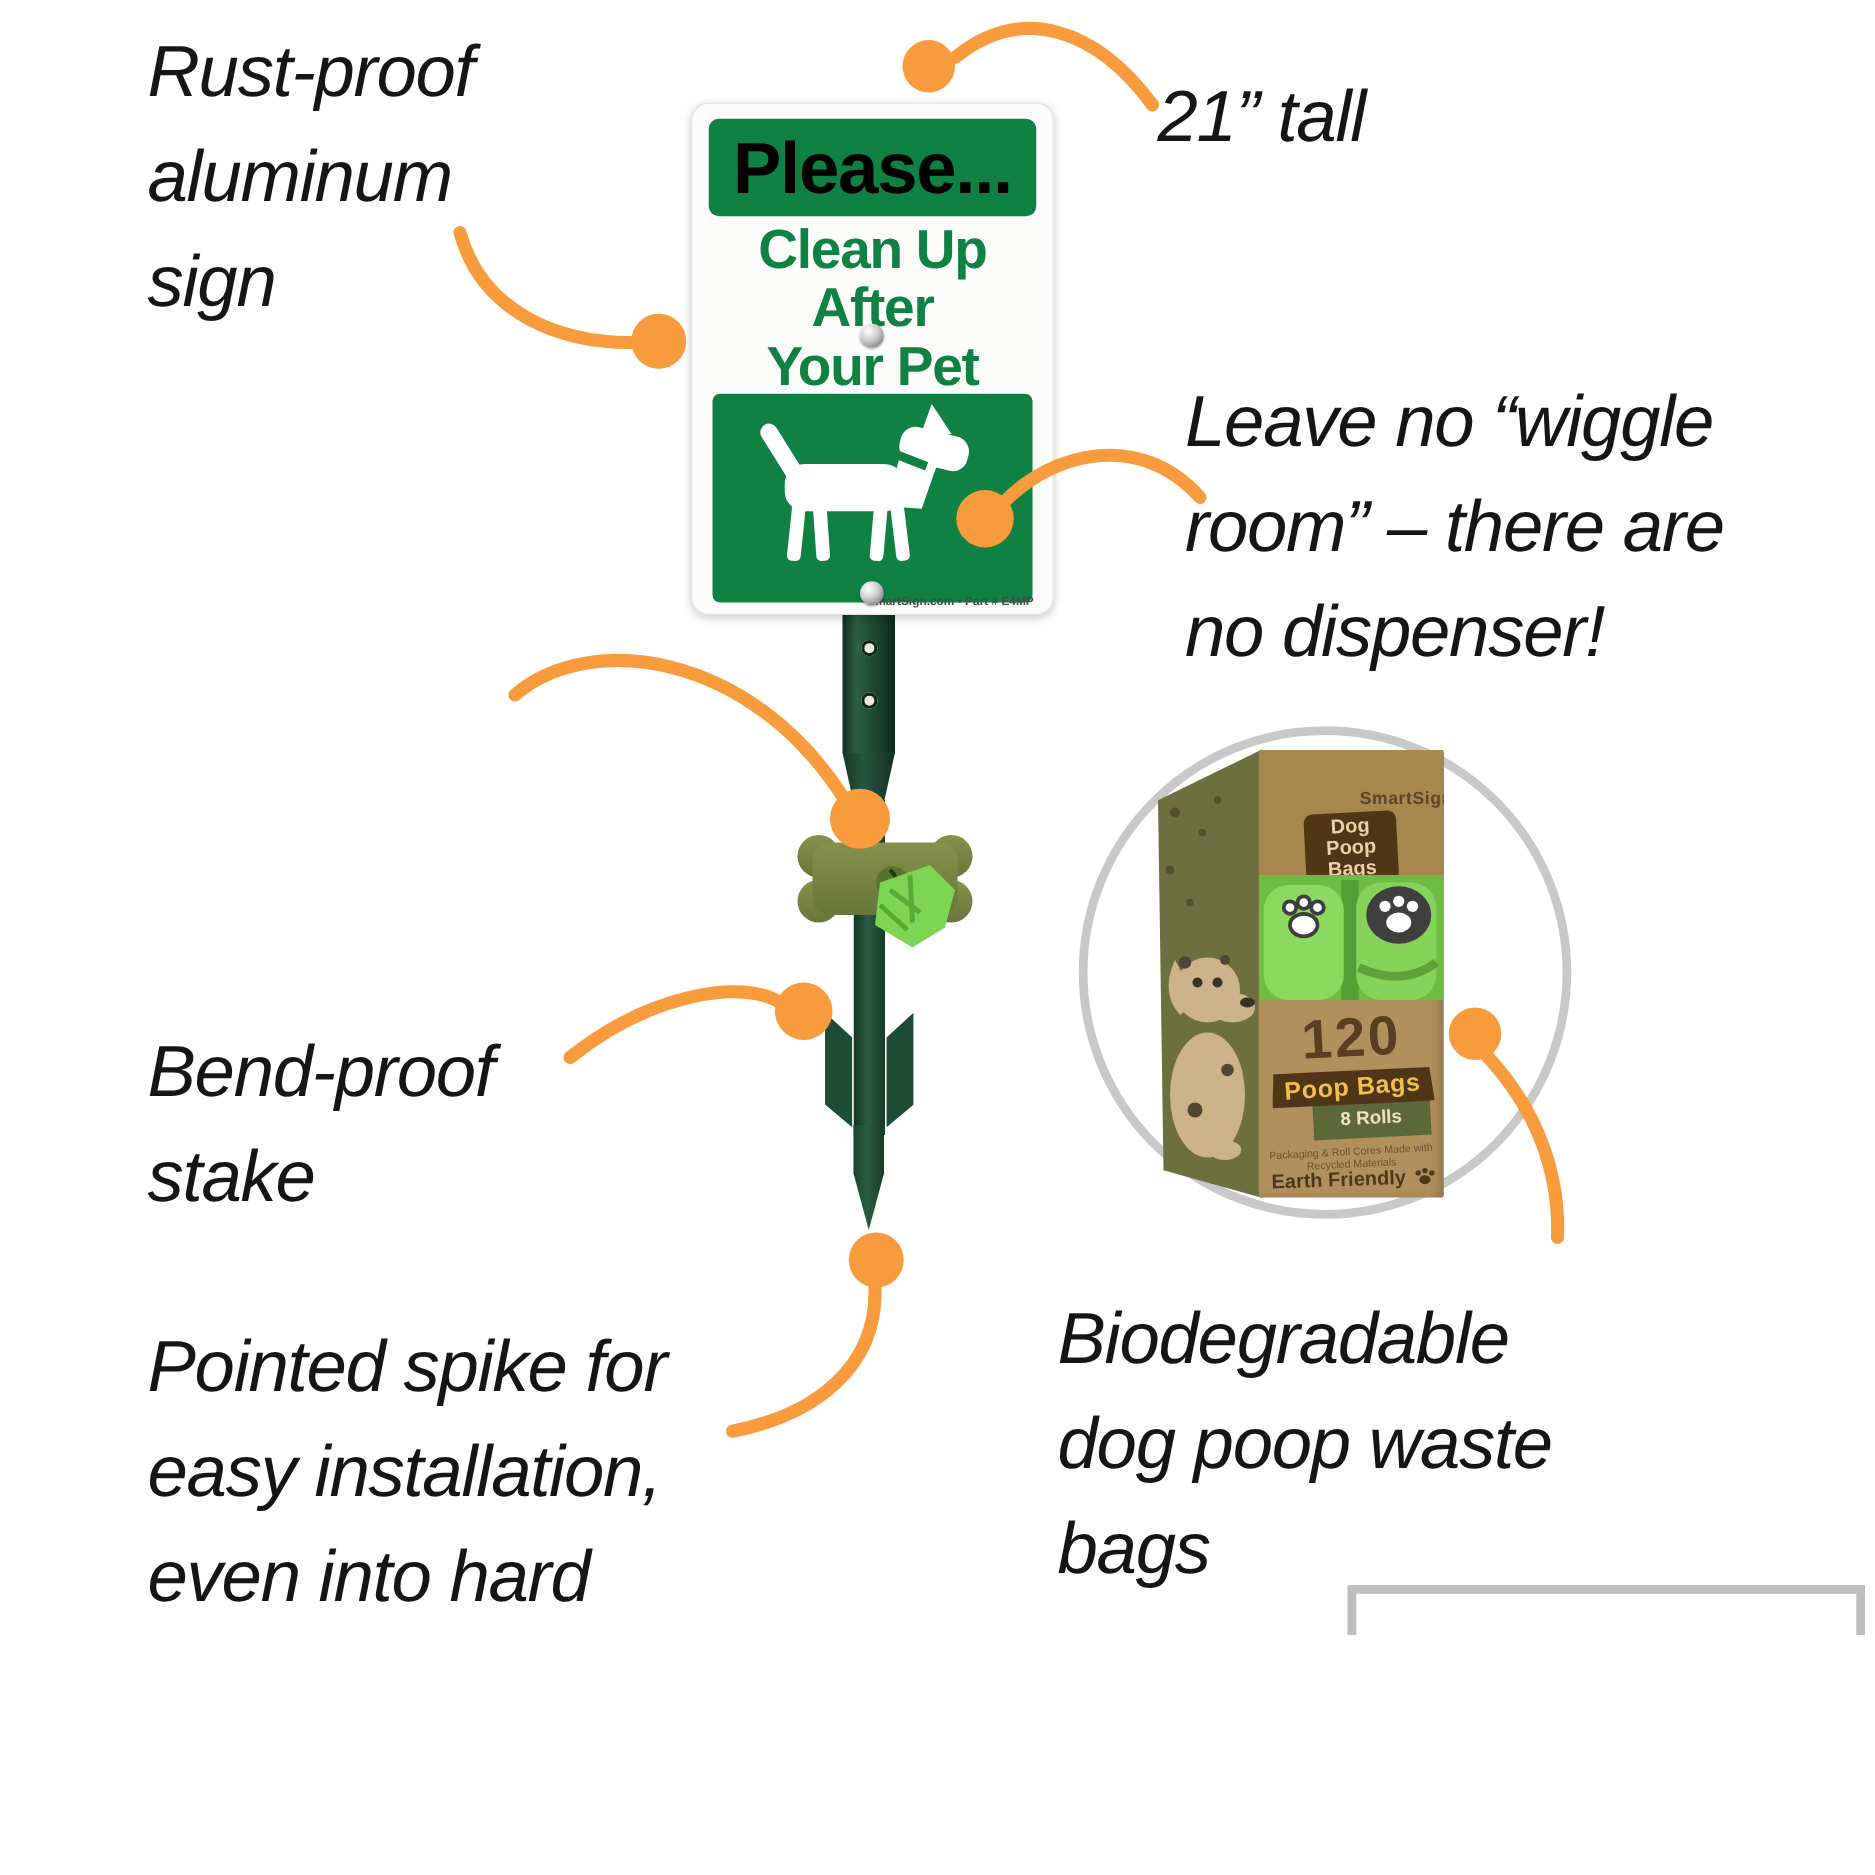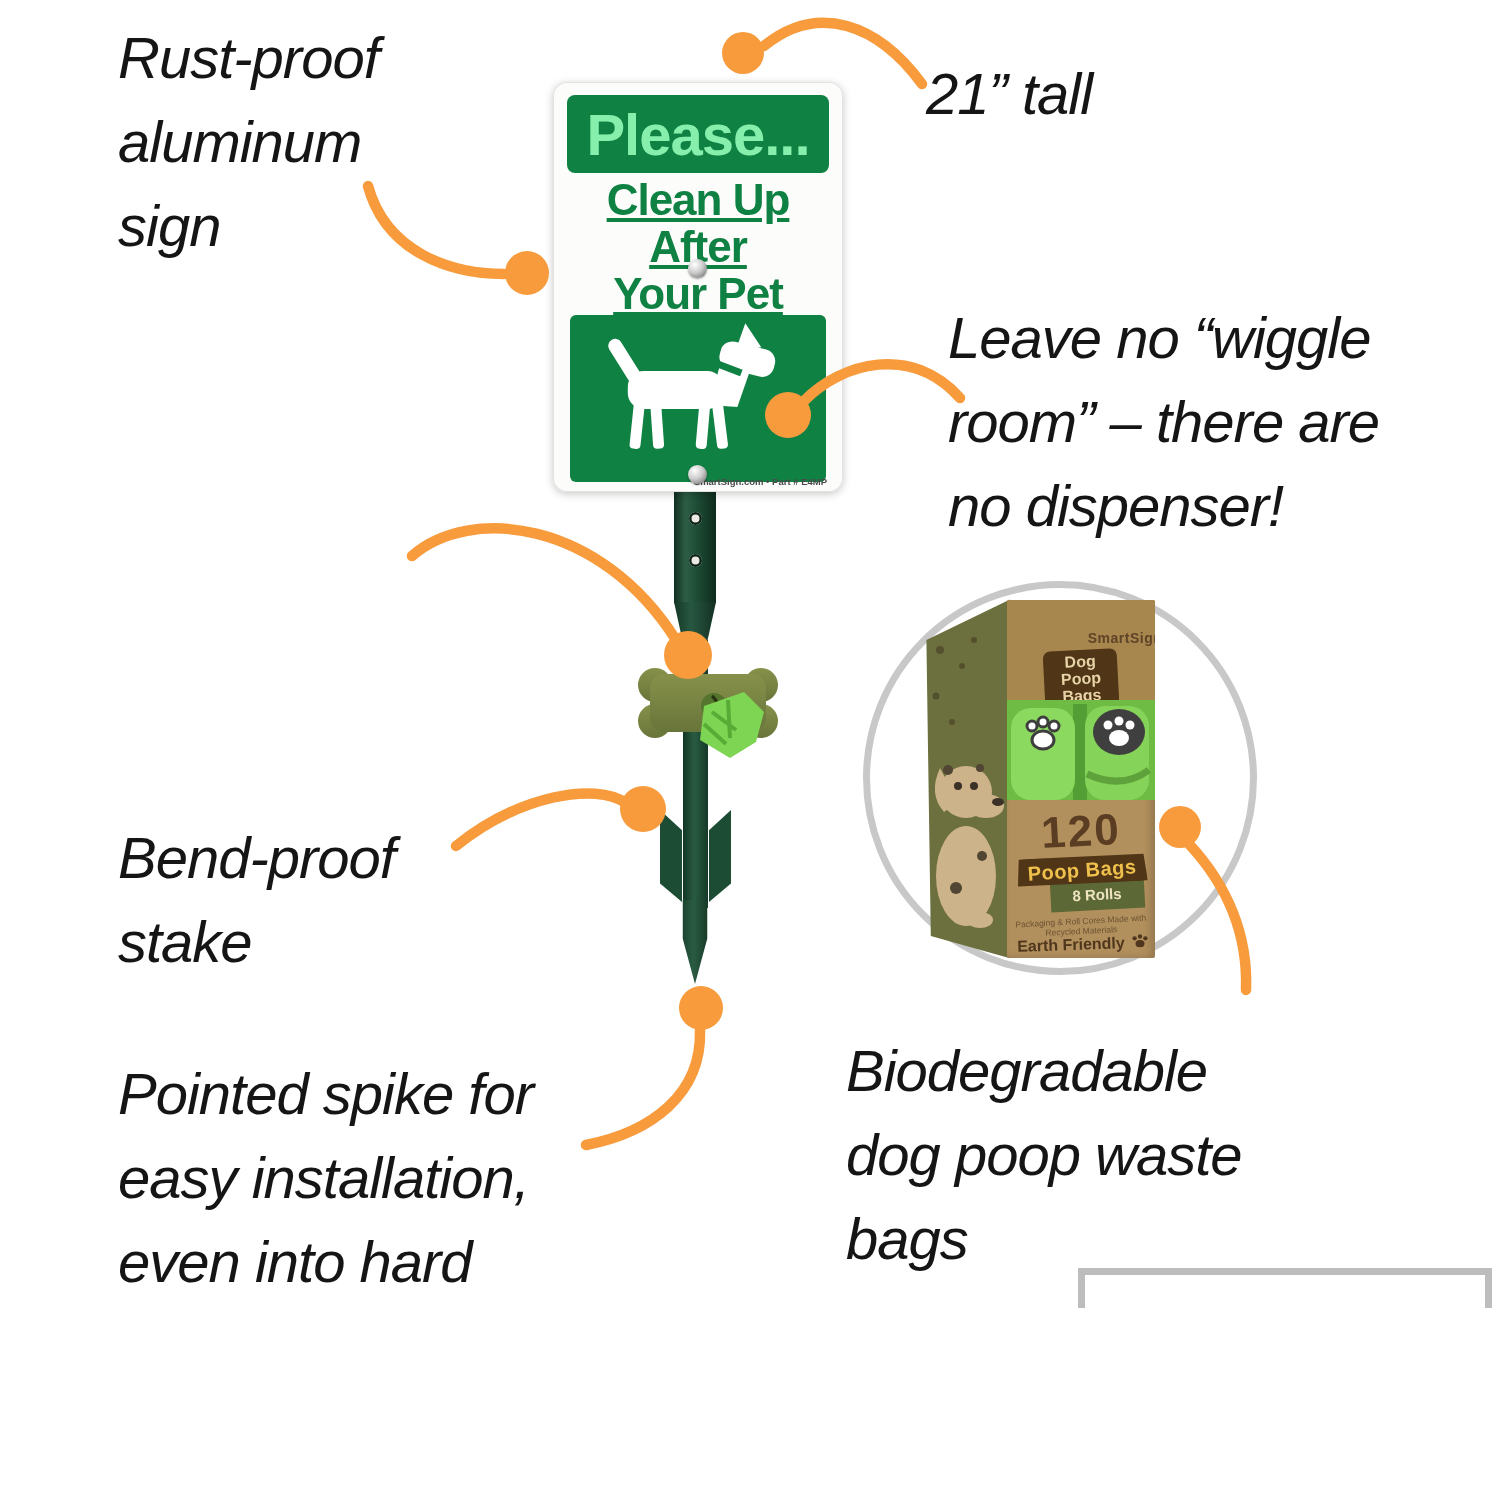--- a/index.html
+++ b/index.html
@@ -8,23 +8,23 @@
   
   .note{position:absolute;font-style:italic;font-size:58px;line-height:84px;color:#151515;
         white-space:pre-line;letter-spacing:-1px;}
   
   .overlay{position:absolute;left:0;top:0;width:1500px;height:1500px;z-index:40;pointer-events:none;}
   
   .sign{position:absolute;left:553px;top:82px;width:290px;height:410px;background:#fcfcfb;
         border-radius:14px;box-shadow:0 2px 8px rgba(0,0,0,.22), inset 0 0 0 1px #e2e2e0;z-index:10;}
   .sign-header{position:absolute;left:14px;top:13px;right:14px;height:78px;background:#0E8143;
         border-radius:8px;display:flex;align-items:center;justify-content:center;}
-  .sign-header span{color:#86efac;font-weight:bold;font-size:58px;letter-spacing:-1px;}
+  .sign-header span{color:#000000;font-weight:bold;font-size:58px;letter-spacing:-1px;}
   .sign-body{position:absolute;left:0;top:94px;width:100%;text-align:center;color:#0E8143;
-        font-weight:bold;font-size:44px;line-height:47px;letter-spacing:-1px;white-space:pre-line;text-decoration:underline;}
+        font-weight:bold;font-size:44px;line-height:47px;letter-spacing:-1px;white-space:pre-line;}
   .dog-panel{position:absolute;left:17px;top:233px;width:256px;height:167px;background:#0E8143;
         border-radius:6px;}
   .sign-footer{position:absolute;right:16px;bottom:5px;font-size:9.5px;font-weight:bold;color:#4a4a4a;}
   .screw{position:absolute;width:19px;height:19px;border-radius:50%;z-index:12;
         background:radial-gradient(circle at 35% 30%, #ffffff, #cccccc 45%, #909090 75%, #6f6f6f);
         box-shadow:0 1px 2px rgba(0,0,0,.4);}
   
   .post-channel{position:absolute;left:674px;top:488px;width:42px;height:116px;z-index:5;
         background:linear-gradient(90deg,#112e21,#2d5f45 28%,#1c4a33 58%,#0f2b1e);border-radius:2px;}
   .post-hole{position:absolute;width:13px;height:13px;border-radius:50%;background:#ece8e2;

